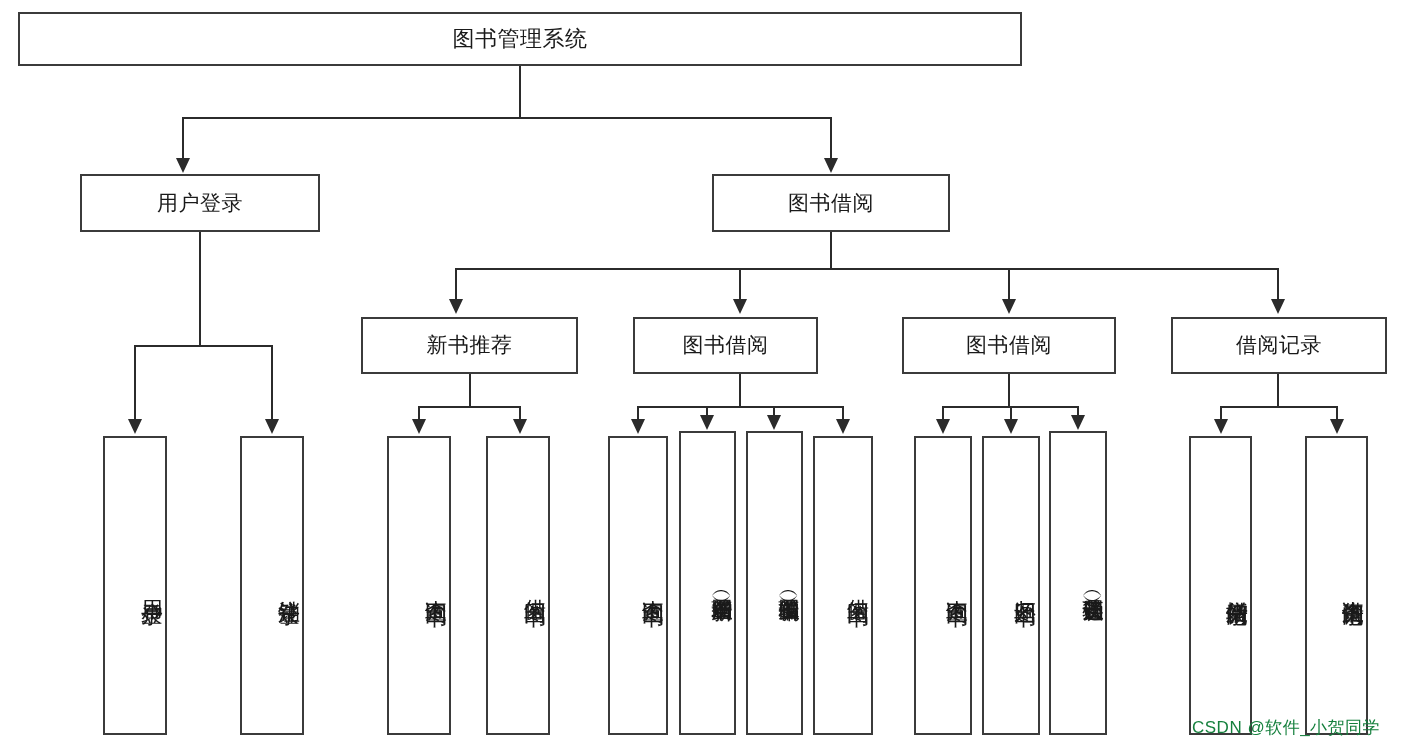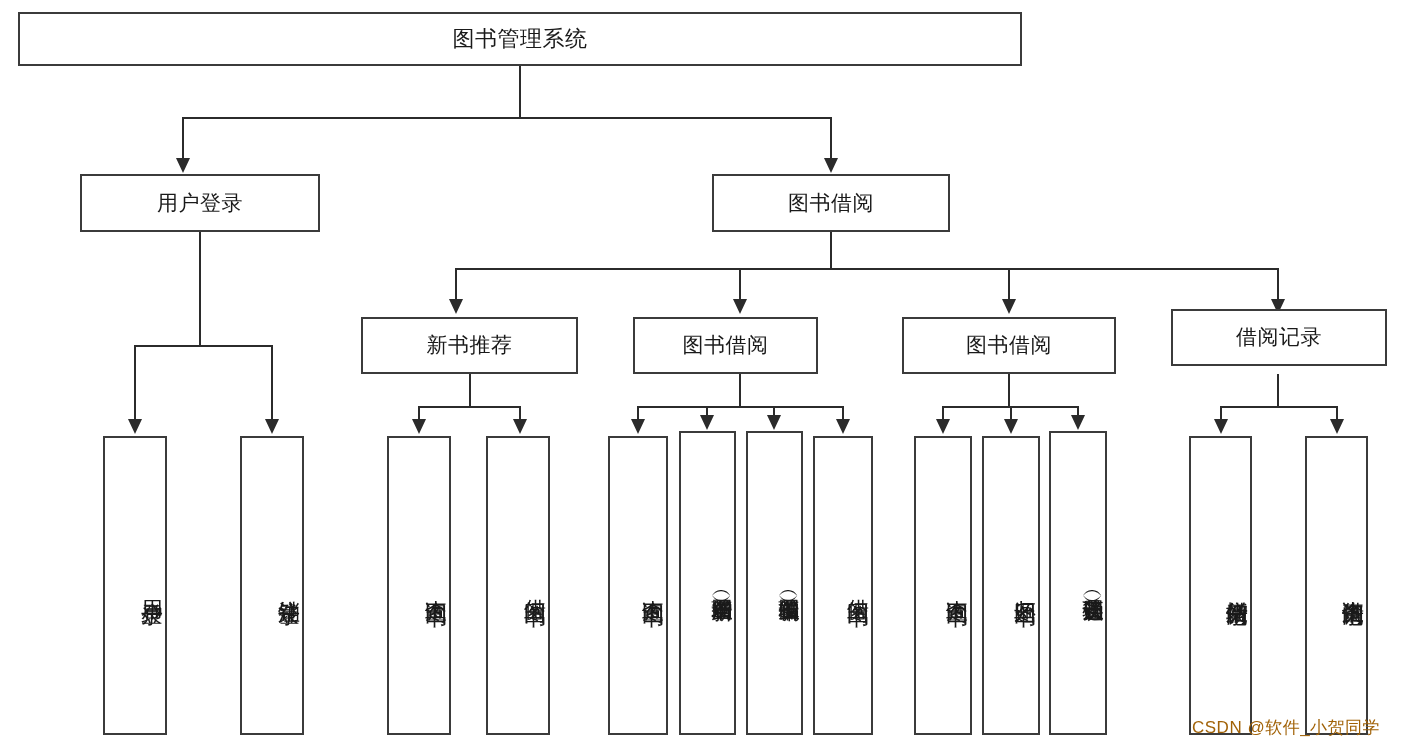--- a/index.html
+++ b/index.html
@@ -67,21 +67,21 @@
     position: absolute;
     width: 0;
     height: 0;
     border-left: 7px solid transparent;
     border-right: 7px solid transparent;
     border-top: 15px solid #2b2b2b;
   }
 
   .watermark {
     position: absolute;
-    color: #a16207;
+    color: #15803d;
     font-size: 17px;
     white-space: nowrap;
     letter-spacing: 0.5px;
   }
 </style>
 </head>
 <body>
 
 <div id="canvas">
 
@@ -161,21 +161,21 @@
   </div>
 
   <div class="node h" style="left:633px; top:317px; width:185px; height:57px;">
     <span class="htext">图书借阅</span>
   </div>
 
   <div class="node h" style="left:902px; top:317px; width:214px; height:57px;">
     <span class="htext">图书借阅</span>
   </div>
 
-  <div class="node h" style="left:1171px; top:309px; width:216px; height:57px;">
+  <div class="node h" style="left:1171px; top:317px; width:216px; height:57px;">
     <span class="htext">借阅记录</span>
   </div>
 
   <div class="node v" style="left:103px; top:436px; width:64px; height:299px;">
     <span class="vtext">用户登录</span>
   </div>
 
   <div class="node v" style="left:240px; top:436px; width:64px; height:299px;">
     <span class="vtext">注销登录</span>
   </div>

